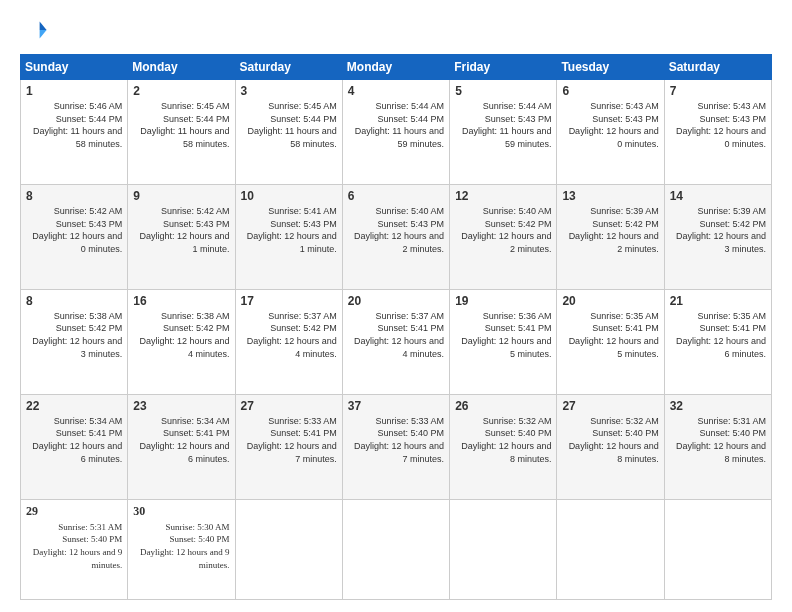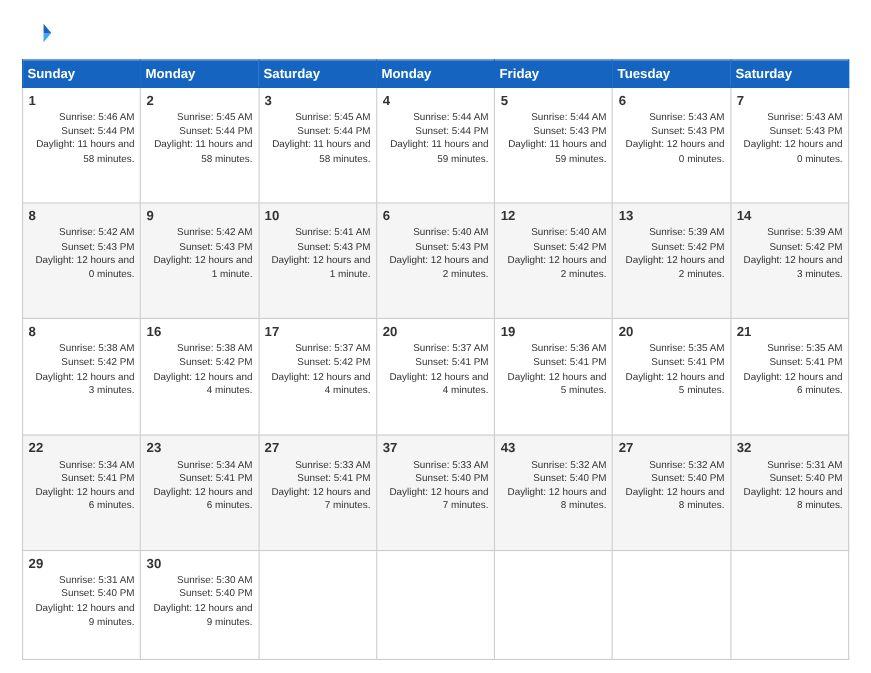--- a/index.html
+++ b/index.html
@@ -99,20 +99,21 @@
       font-size: 9px;
       line-height: 1.4;
       color: #333;
       text-align: right;
     }
     .empty-cell {
       background: #f9f9f9;
     }
     .last-row td {
       height: 70px;
+      font-family: Liberation Serif, serif;
     }
   </style>
 </head>
 <body>
 
 <div class="page">
   <div class="header">
     <div class="logo">
       <svg class="logo-icon" viewBox="0 0 40 40">
         <polygon points="28,8 38,20 28,20" fill="#1565c0"></polygon>
@@ -343,21 +344,21 @@
       </td>
           <td>
         <span class="day-num">37</span>
         <div class="cell-text">
           Sunrise: 5:33 AM<br>
           Sunset: 5:40 PM<br>
           Daylight: 12 hours and 7 minutes.
         </div>
       </td>
           <td>
-        <span class="day-num">43</span>
+        <span class="day-num">26</span>
         <div class="cell-text">
           Sunrise: 5:32 AM<br>
           Sunset: 5:40 PM<br>
           Daylight: 12 hours and 8 minutes.
         </div>
       </td>
           <td>
         <span class="day-num">27</span>
         <div class="cell-text">
           Sunrise: 5:32 AM<br>

